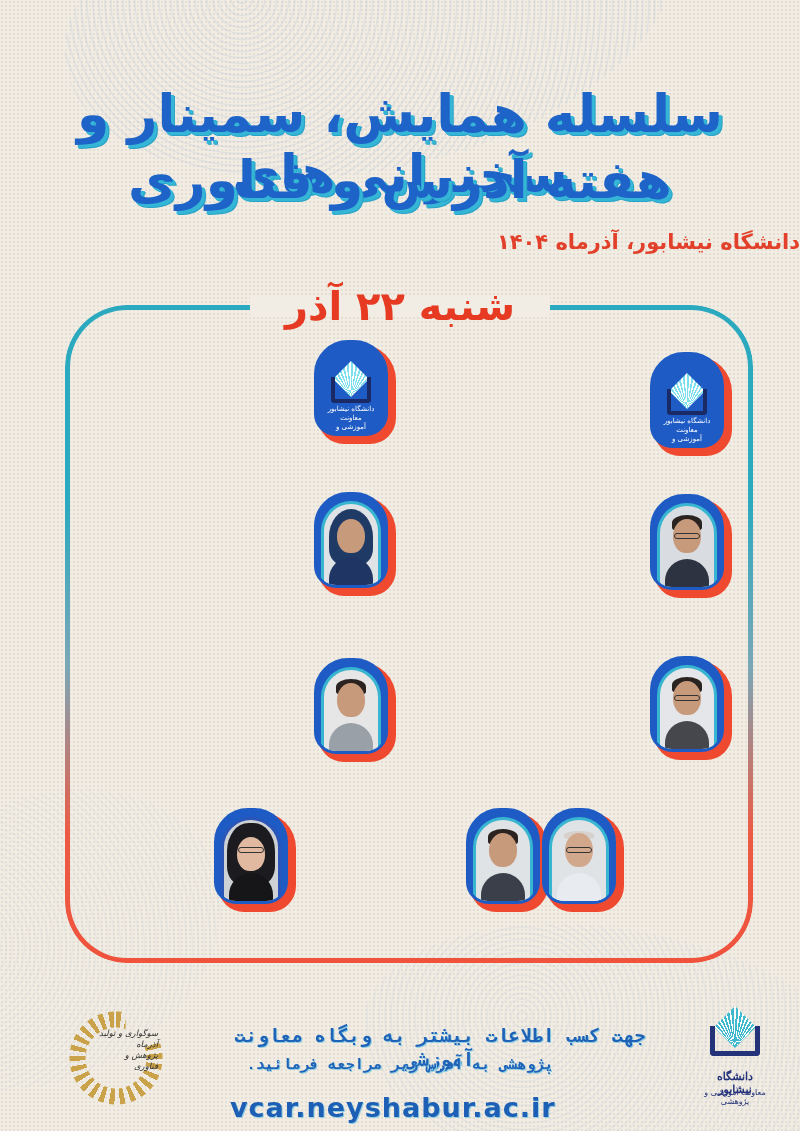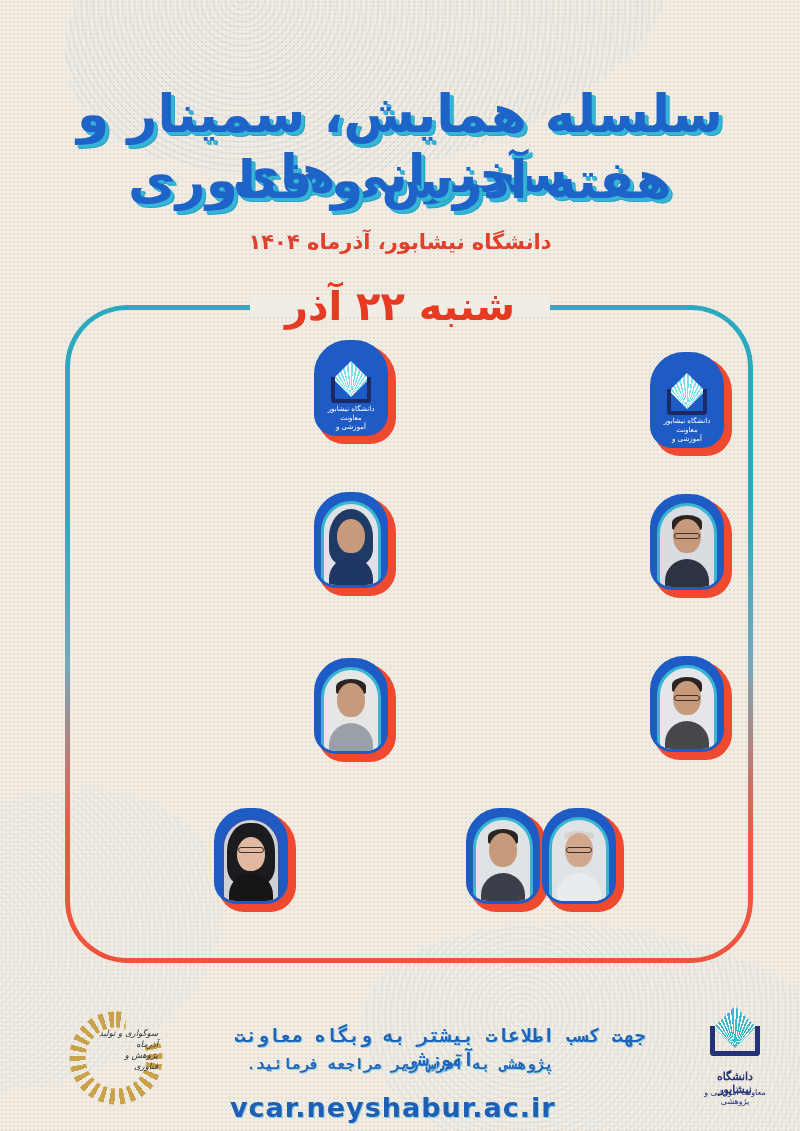--- a/index.html
+++ b/index.html
@@ -26,21 +26,21 @@
     .title {
       position: absolute; left: 0; right: 0; text-align: center;
       font-family: "DejaVu Sans", sans-serif; font-weight: bold;
       color: #1e63c8;
       text-shadow: 3px 3px 0 #35b6d6, 4px 4px 0 #2aa3c6;
       letter-spacing: -1px;
     }
     .title.t1 { top: 84px; font-size: 52px; }
     .title.t2 { top: 150px; font-size: 52px; }
     .subtitle {
-      position: absolute; top: 230px; left: 0; right: 0; text-align: center;
+      position: absolute; top: 230px; left: 0; right: 0; text-align: right;
       color: #e2402b; font-size: 21px; font-weight: bold;
     }
     .day-title {
       position: absolute; top: 281px; left: 250px; width: 300px; text-align: center;
       color: #e63a22; font-size: 40px; font-weight: bold; line-height: 50px;
     }
     .frame {
       position: absolute; left: 65px; top: 305px; width: 688px; height: 658px;
       border-radius: 62px;
       border: 5px solid transparent;

